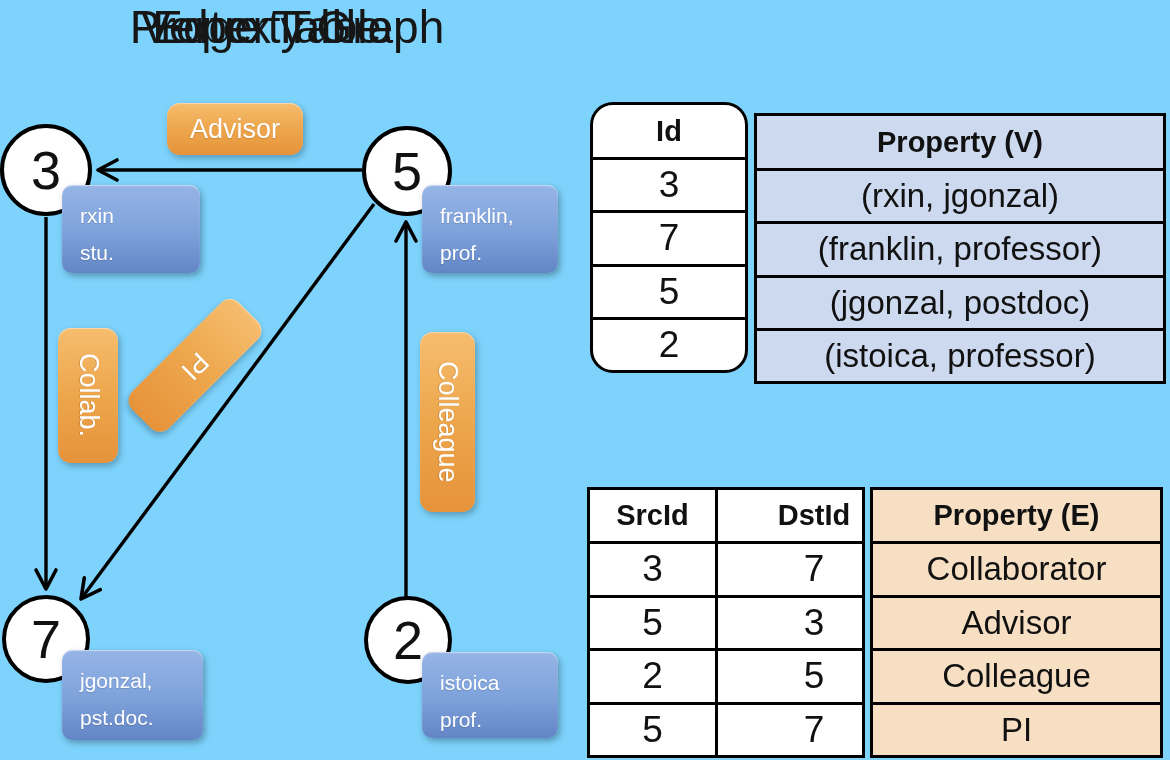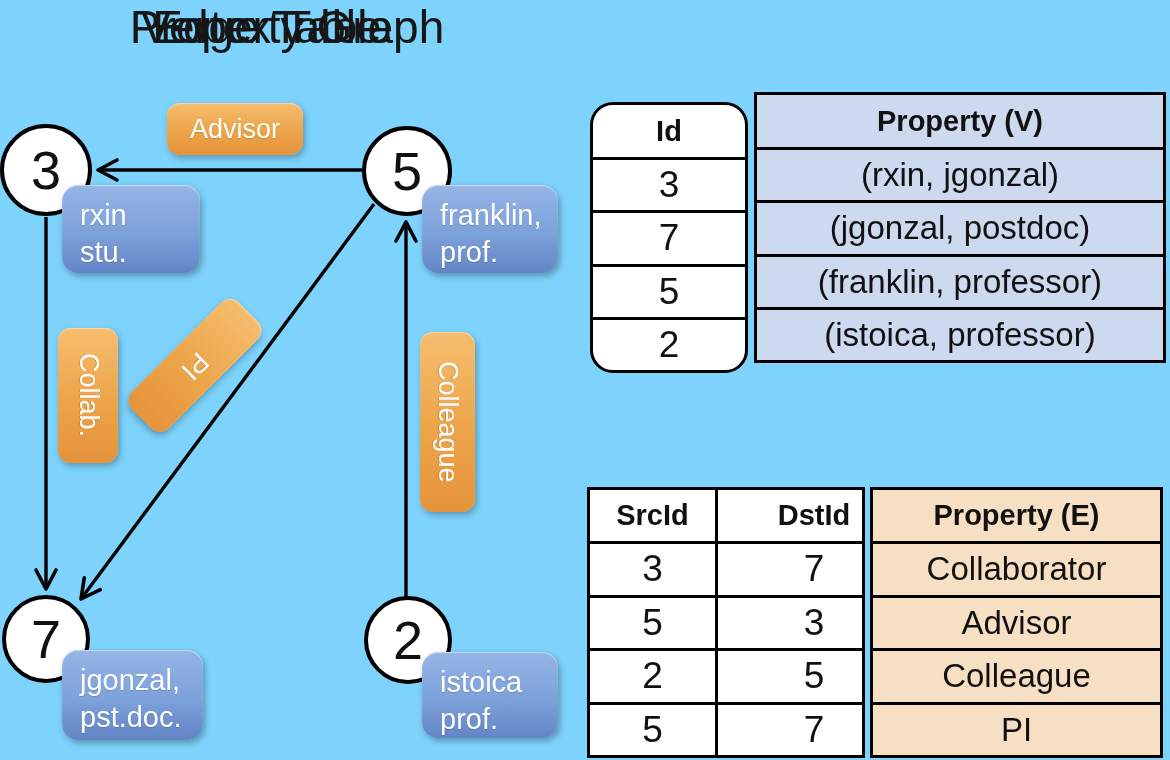--- a/index.html
+++ b/index.html
@@ -22,24 +22,24 @@
     position:absolute; border:4px solid #000; border-radius:50%; background:#fff;
     display:flex; align-items:center; justify-content:center;
     font-size:54px; font-weight:400; color:#111; z-index:2;
   }
   #node-3 { left:0px;   top:124px; width:92px; height:92px; }
   #node-5 { left:362px; top:126px; width:90px; height:90px; }
   #node-7 { left:2px;   top:595px; width:88px; height:88px; }
   #node-2 { left:364px; top:596px; width:88px; height:88px; }
 
   .nlabel {
-    position:absolute; z-index:4; border-radius:16px; color:#fff;
+    position:absolute; z-index:4; border-radius:10px; color:#fff;
     background:linear-gradient(180deg,#96b5e6 0%,#7da1da 55%,#6385c6 100%);
     box-shadow: inset 0 1px 1px rgba(255,255,255,.5), 2px 3px 6px rgba(0,0,0,.30);
-    font-size:29px; line-height:37px; padding:12px 4px 0 18px;
+    font-size:21px; line-height:37px; padding:12px 4px 0 18px;
     text-shadow:0 1px 1px rgba(0,0,0,.15); overflow:hidden;
   }
   #label-rxin     { left:62px;  top:185px; width:138px; height:88px; }
   #label-franklin { left:422px; top:185px; width:136px; height:88px; }
   #label-jgonzal  { left:62px;  top:650px; width:141px; height:90px; }
   #label-istoica  { left:422px; top:652px; width:136px; height:86px; }
   .nlabel span { display:block; }
 
   .elabel {
     position:absolute; z-index:3; border-radius:13px; color:#fff;
@@ -62,21 +62,21 @@
   .cell {
     display:flex; align-items:center; justify-content:center;
     font-size:33px; color:#111; border-top:3px solid #000; white-space:nowrap; overflow:hidden;
   }
   .cell.no-top { border-top:none; }
   .cell.col2  { border-left:3px solid #000;padding-left:48px; }
   .cell.hdr   { font-weight:bold; font-size:29px; }
   .cell.num   { font-size:37px; }
 
   #vt-id   { left:590px; top:102px; width:158px; height:271px; grid-template-rows:52px 1fr 1fr 1fr 1fr;border-radius:23px; }
-  #vt-prop { left:754px; top:92px; width:412px; height:271px; grid-template-rows:52px 1fr 1fr 1fr 1fr; background:#ccd9ee; }
+  #vt-prop { left:754px; top:113px; width:412px; height:271px; grid-template-rows:52px 1fr 1fr 1fr 1fr; background:#ccd9ee; }
   #et-ids  { left:587px; top:487px; width:278px; height:271px;
              grid-template-columns:125px 1fr; grid-template-rows:51px 1fr 1fr 1fr 1fr; }
   #et-prop { left:870px; top:487px; width:293px; height:271px; grid-template-rows:51px 1fr 1fr 1fr 1fr; background:#f6dfc3; }
 </style>
 </head>
 <body>
 
 <div class="canvas">
 
   <div class="big-title" id="graph-title">Property Graph</div>
@@ -144,22 +144,22 @@
     <div class="sub" id="vt-id">
       <div class="cell hdr no-top">Id</div>
       <div class="cell num">3</div>
       <div class="cell num">7</div>
       <div class="cell num">5</div>
       <div class="cell num">2</div>
     </div>
     <div class="sub" id="vt-prop">
       <div class="cell hdr no-top">Property (V)</div>
       <div class="cell">(rxin, jgonzal)</div>
+      <div class="cell">(franklin, professor)</div>
       <div class="cell">(jgonzal, postdoc)</div>
-      <div class="cell">(franklin, professor)</div>
       <div class="cell">(istoica, professor)</div>
     </div>
   </div>
 
   <div>
     <div class="sub" id="et-ids">
       <div class="cell hdr no-top">SrcId</div>
       <div class="cell hdr no-top col2">DstId</div>
       <div class="cell num">3</div>
       <div class="cell num col2">7</div>

